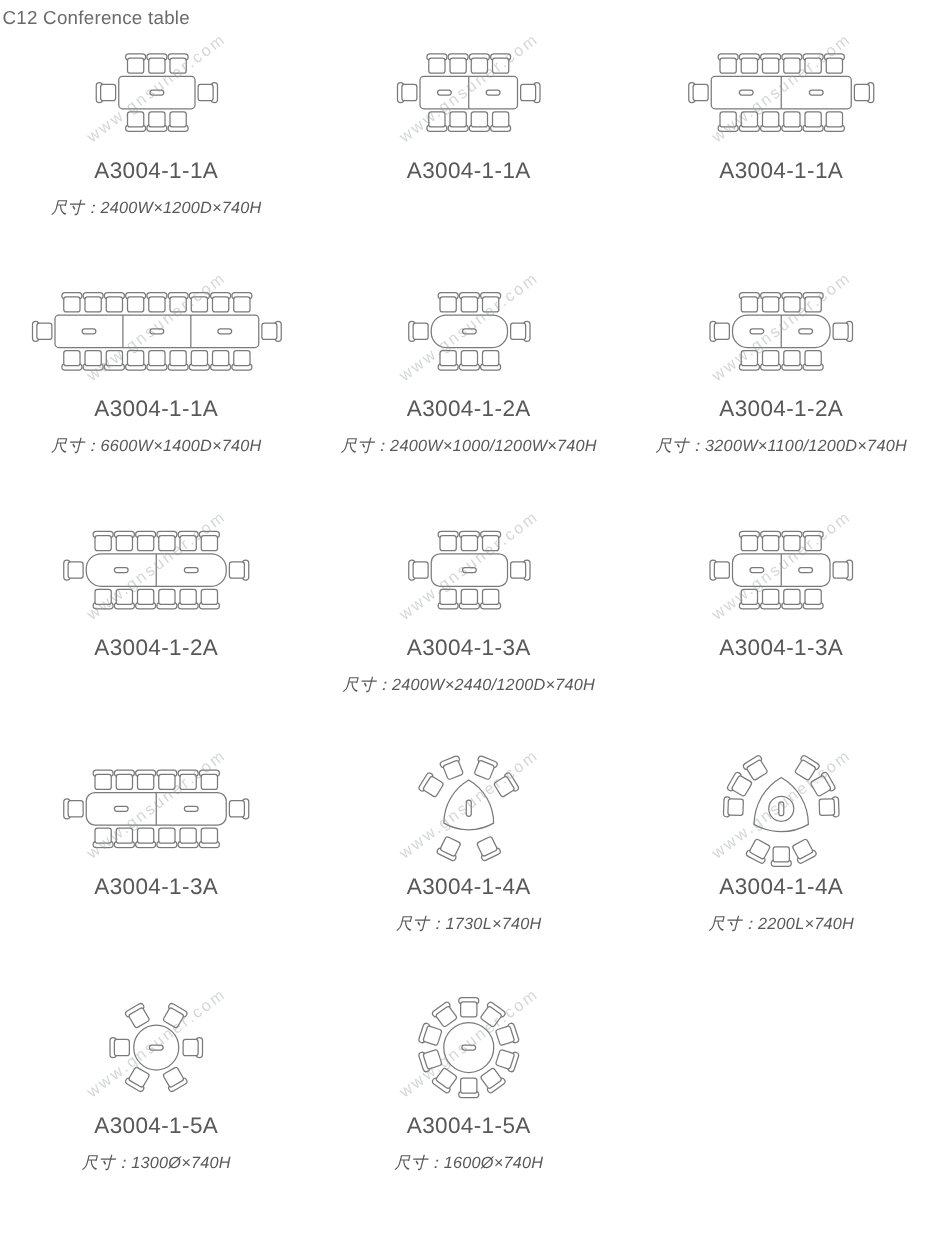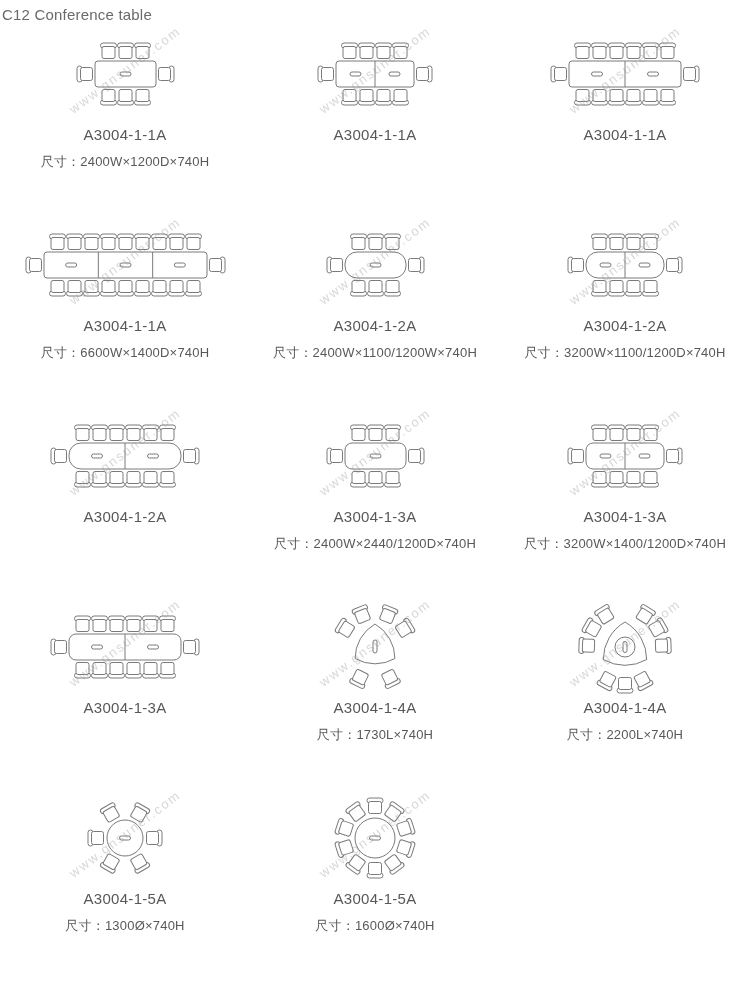--- a/index.html
+++ b/index.html
@@ -38,30 +38,31 @@
     position:absolute;left:50%;top:46%;
     transform:translate(-50%,-50%) rotate(-37deg);
     font-size:13px;
     color:var(--wm,#8f9699);
     opacity:.38;
     letter-spacing:2px;
     white-space:nowrap;
     pointer-events:none;
   }
   .model{
-    font-size:15px;
+    font-size:18px;
     color:var(--text,#585858);
     margin-top:3px;
     letter-spacing:.3px;
   }
   .dims{
     font-size:13px;
     color:var(--text,#585858);
     margin-top:10px;
     letter-spacing:.2px;
+    font-style:italic;
   }
   svg{display:block;}
 </style>
 </head>
 <body style="--line: #7a7a7a; --text: #585858; --title: #6a6a6a; --wm: #8f9699;">
 
 <div class="page-title">C12 Conference table</div>
 
 <div class="grid">
   <div class="cell">
@@ -380,21 +381,21 @@
                 <rect x="-8" y="-9" width="16" height="5" rx="2.5"></rect>
                 <rect x="-6.5" y="-5.5" width="13" height="12" rx="2"></rect>
               </g>
               <rect x="22" y="19" width="61" height="26" rx="12"></rect>
               <rect x="47.0" y="30" width="11" height="4" rx="2"></rect>
             </g>
           </svg>
         </div>
     </div>
     <div class="model">A3004-1-2A</div>
-    <div class="dims">尺寸：2400W×1100/1200W×740H</div>
+    <div class="dims">尺寸：2400W×1000/1200W×740H</div>
   </div>
 
   <div class="cell">
     <div class="fig">
       <span class="wm">www.gnsuner.com</span>
       <div class="svgwrap">
           <svg width="122" height="64" viewBox="0 0 122 64">
             <g fill="#fff" stroke="#7a7a7a" stroke-width="1" stroke-linejoin="round">
               <g transform="translate(35.5 10.0) rotate(0.0)">
                 <rect x="-8" y="-9" width="16" height="5" rx="2.5"></rect>
@@ -617,21 +618,20 @@
               </g>
               <rect x="22" y="19" width="78" height="26" rx="7"></rect>
               <line x1="61" y1="19" x2="61" y2="45"></line>
               <rect x="36.0" y="30" width="11" height="4" rx="2"></rect>
               <rect x="75.0" y="30" width="11" height="4" rx="2"></rect>
             </g>
           </svg>
         </div>
     </div>
     <div class="model">A3004-1-3A</div>
-    <div class="dims">尺寸：3200W×1400/1200D×740H</div>
   </div>
 
   <div class="cell">
     <div class="fig">
       <span class="wm">www.gnsuner.com</span>
       <div class="svgwrap">
           <svg width="156" height="64" viewBox="0 0 156 64">
             <g fill="#fff" stroke="#7a7a7a" stroke-width="1" stroke-linejoin="round">
               <g transform="translate(35.5 10.0) rotate(0.0)">
                 <rect x="-8" y="-9" width="16" height="5" rx="2.5"></rect>

